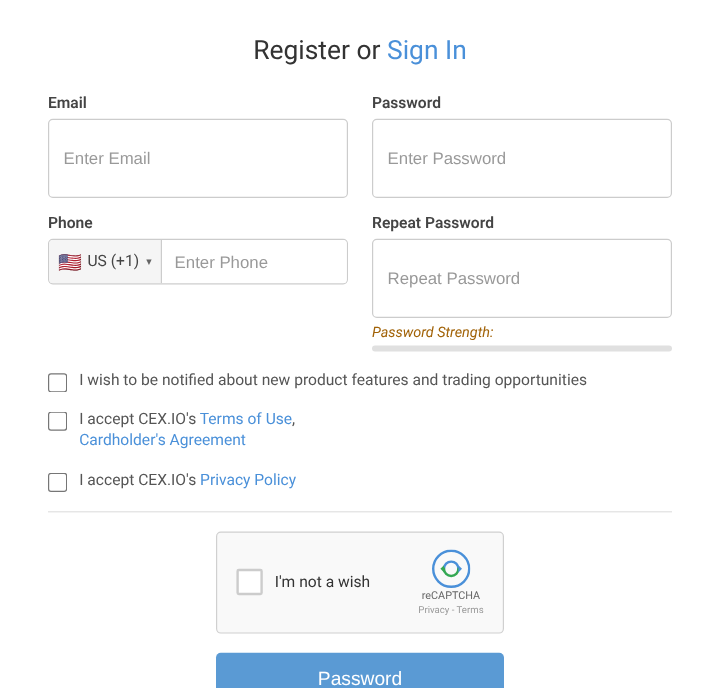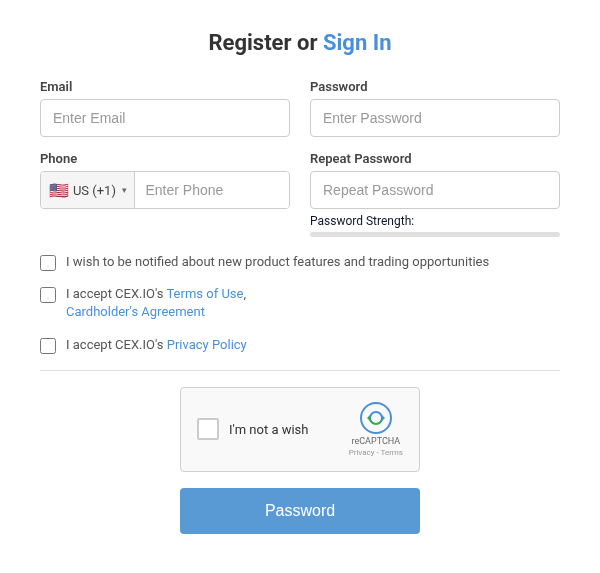--- a/index.html
+++ b/index.html
@@ -20,21 +20,21 @@
       padding: 30px 40px 30px;
     }
 
     .header {
       text-align: center;
       margin-bottom: 24px;
     }
 
     .header h1 {
       font-size: 22px;
-      font-weight: 700;
+      font-weight: 400;
       color: #333;
     }
 
     .header a {
       color: #4a90d9;
       text-decoration: none;
     }
 
     .form-group {
       display: flex;
@@ -45,21 +45,21 @@
 
     .form-group label {
       font-size: 13px;
       font-weight: 600;
       color: #444;
     }
 
     .form-group input {
       border: 1px solid #ccc;
       border-radius: 4px;
-      padding: 10px 12px;
+      padding: 24px 12px;
       font-size: 14px;
       color: #999;
       outline: none;
       width: 100%;
     }
 
     .form-group input::placeholder {
       color: #999;
     }
 
@@ -153,21 +153,22 @@
     }
 
     .strength-section {
       display: flex;
       flex-direction: column;
       gap: 4px;
     }
 
     .strength-label {
       font-size: 12px;
-      color: #0f172a;
+      color: #a16207;
+      font-style: italic;
     }
 
     .strength-bar-bg {
       height: 5px;
       background: #e0e0e0;
       border-radius: 3px;
       width: 100%;
     }
 
     .strength-bar-fill {

